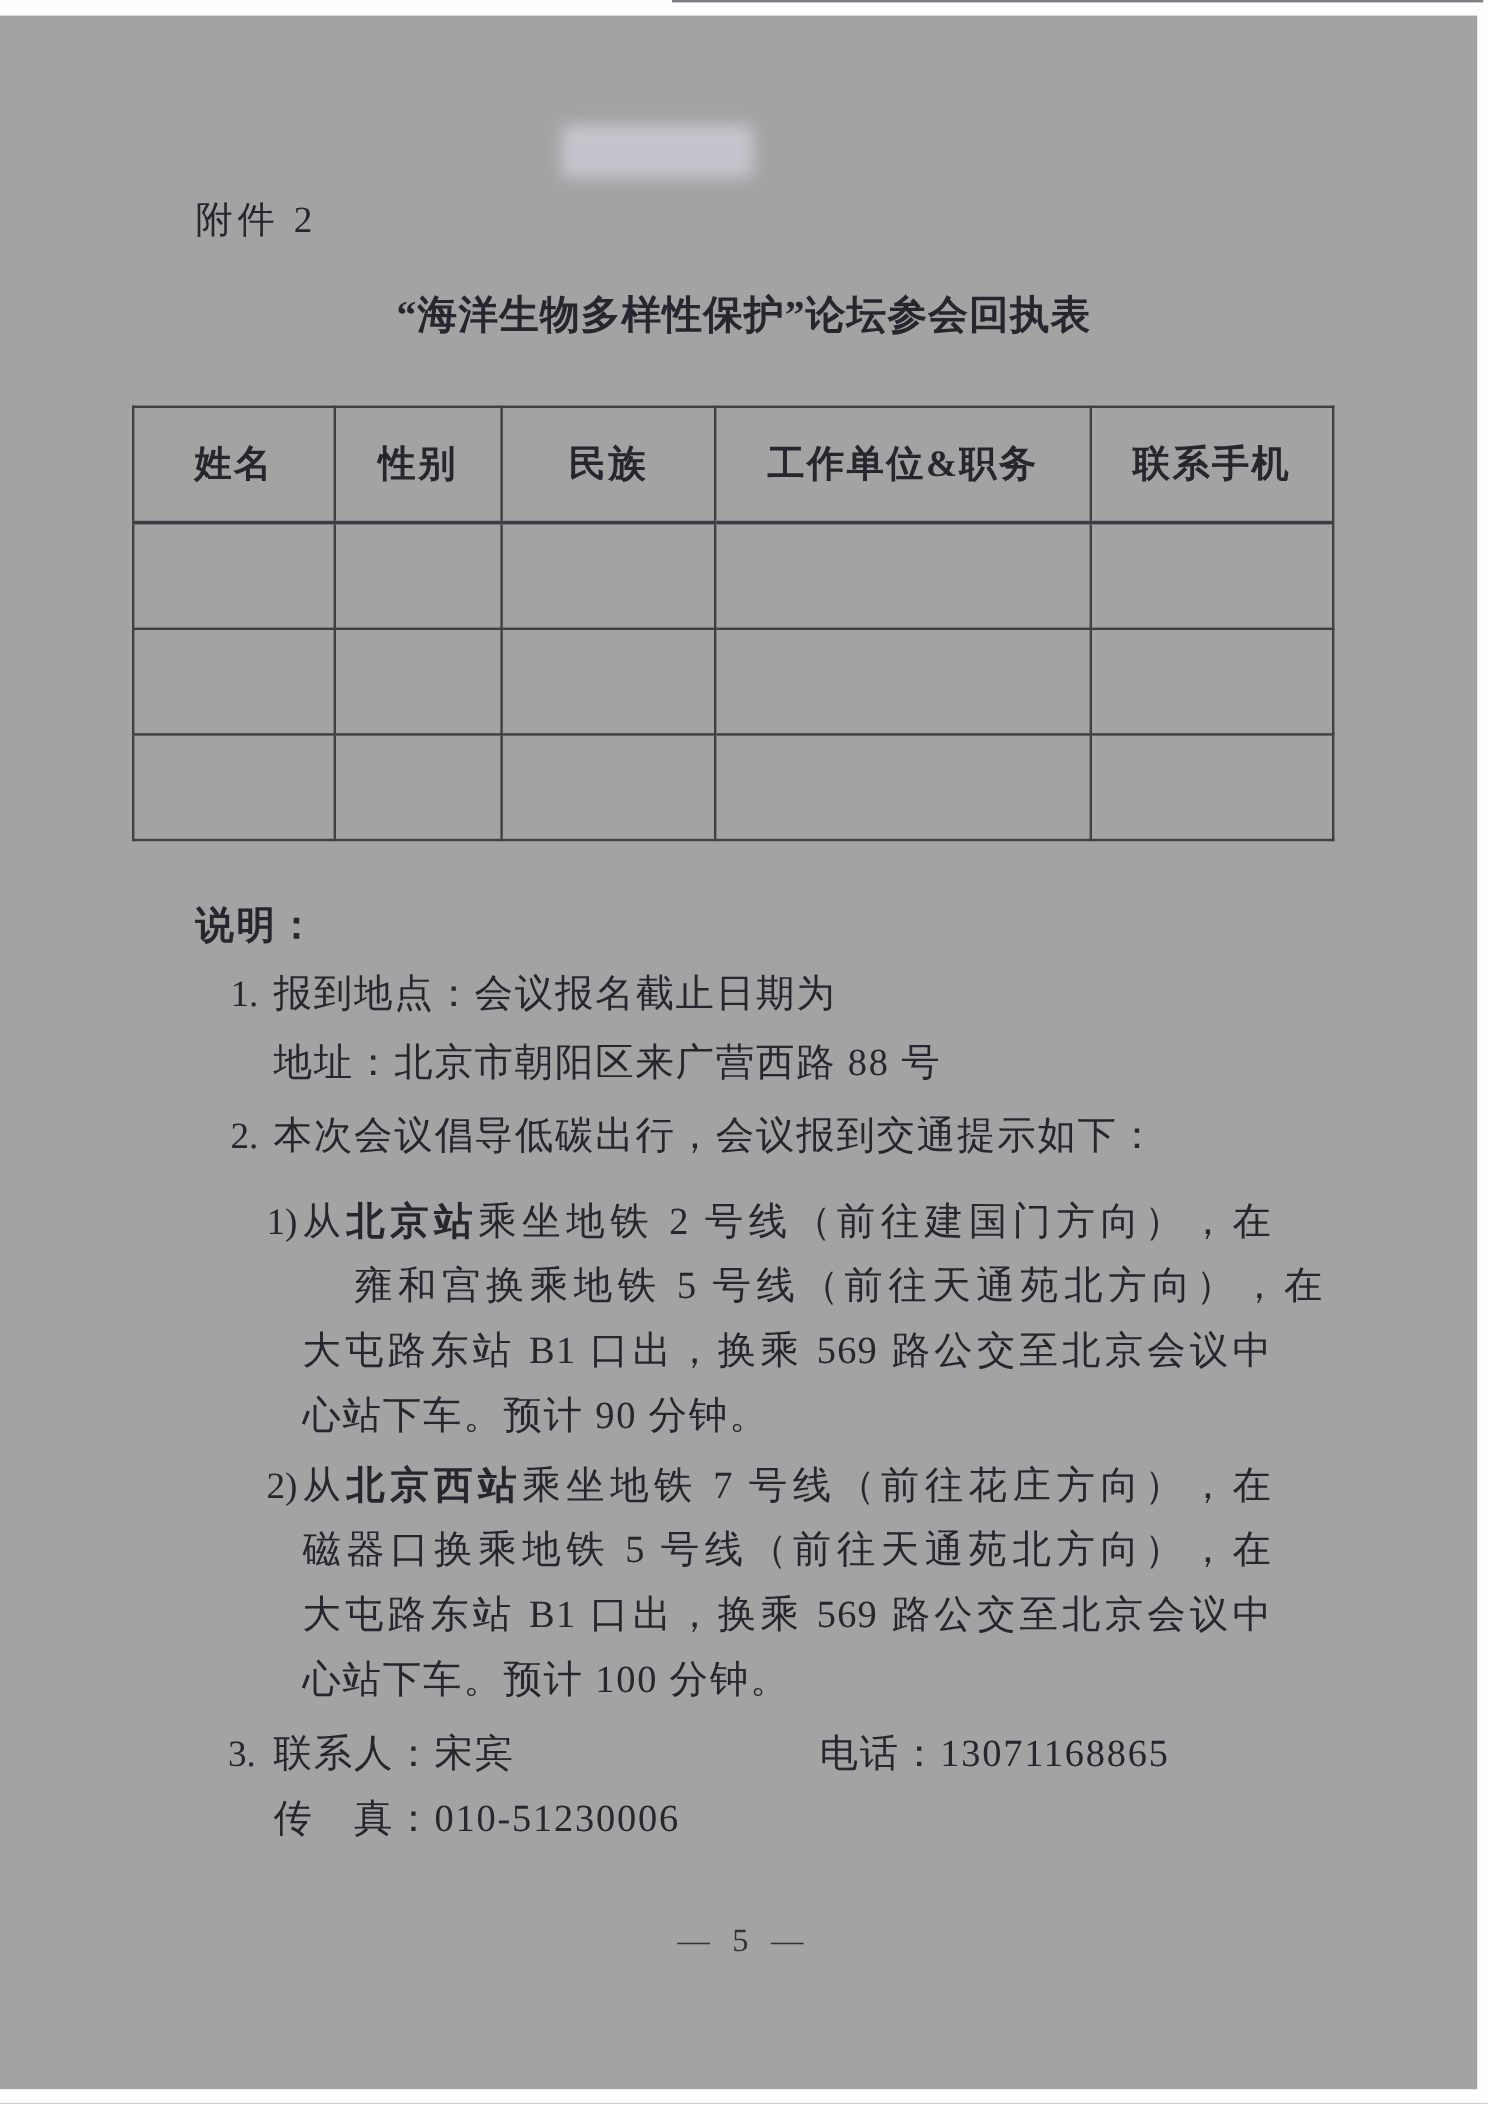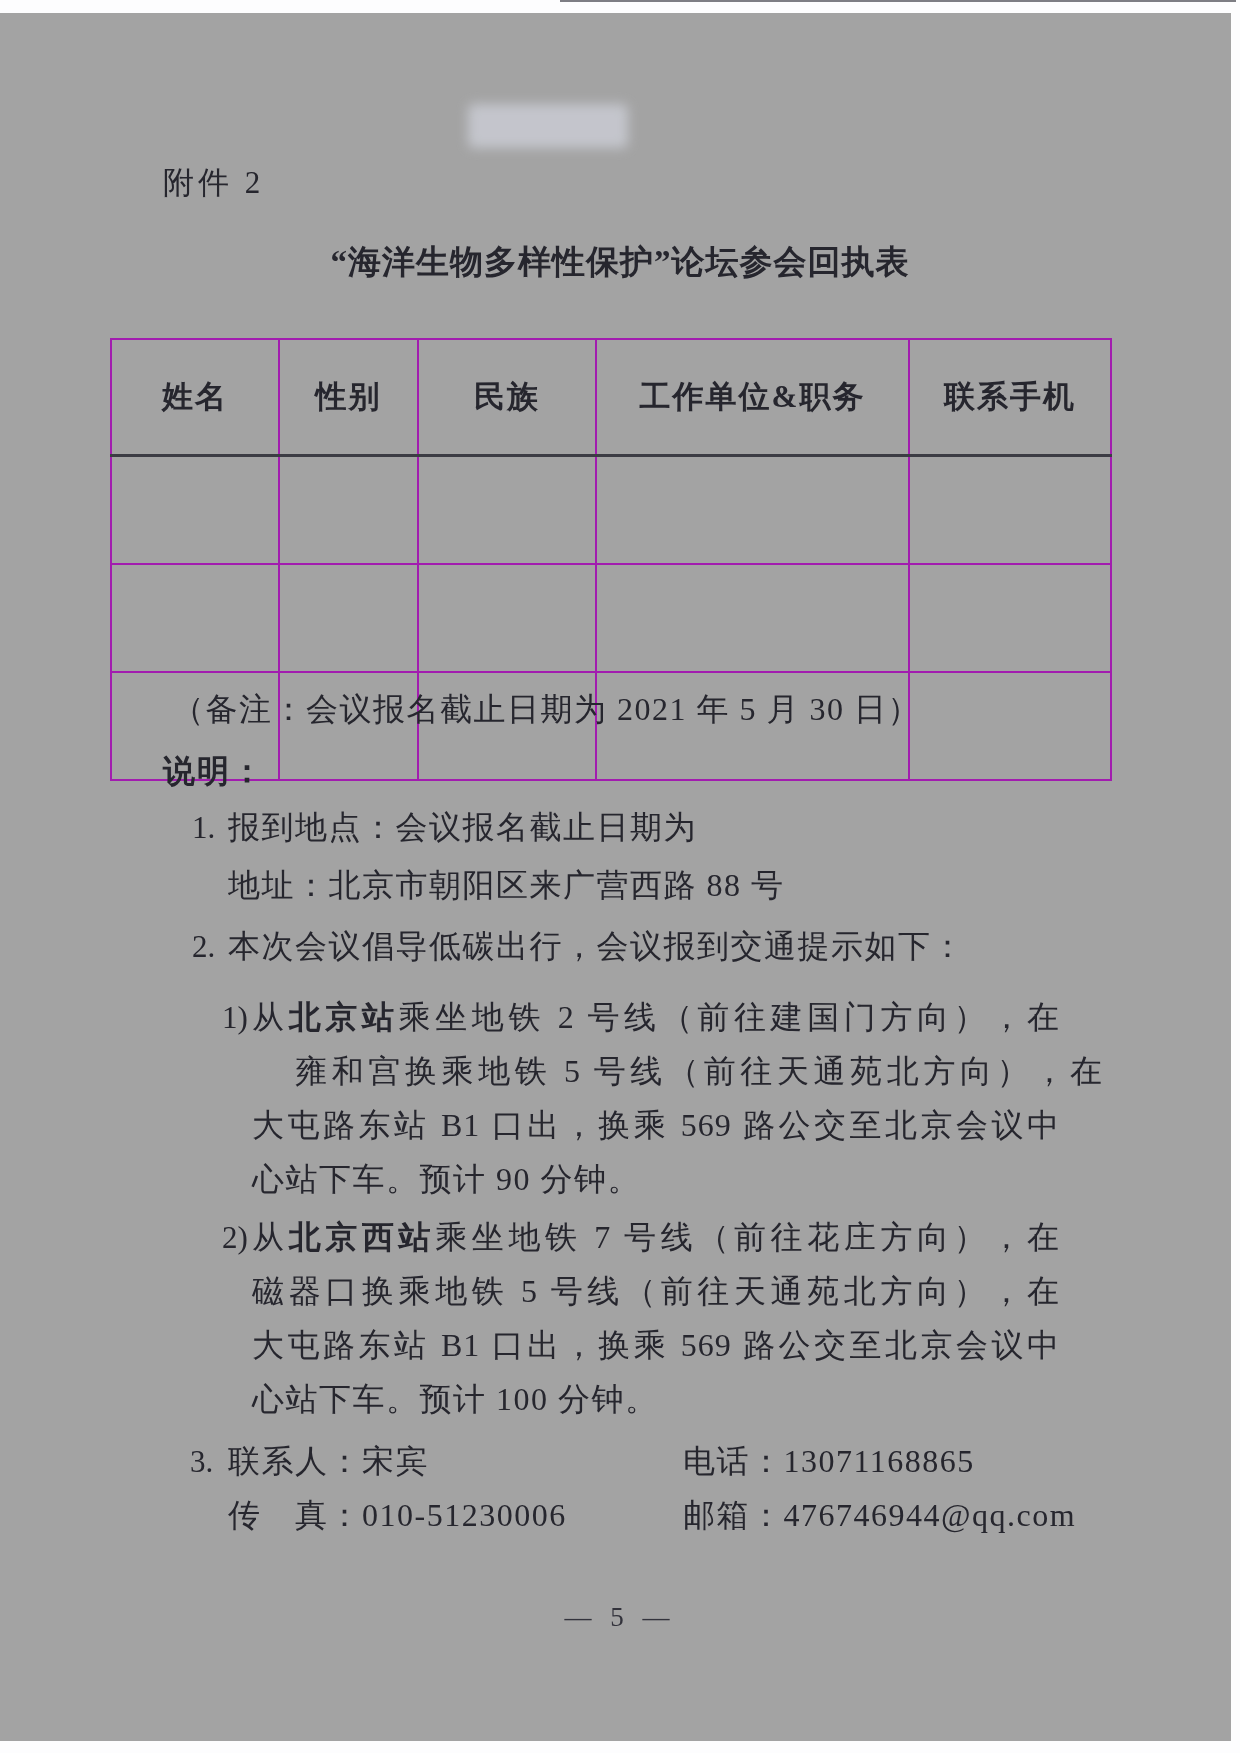--- a/index.html
+++ b/index.html
@@ -25,22 +25,22 @@
   .attach{left:163px;top:162px;font-size:31px;letter-spacing:4px;}
   .title{left:0;top:240px;width:1240px;text-align:center;
          font-size:33px;font-weight:700;letter-spacing:1px;}
 
   table.grid{
     position:absolute;left:110px;top:338px;
     width:1000px;height:330px;
     border-collapse:collapse;table-layout:fixed;
   }
   table.grid th,table.grid td{
-    border:2px solid #a21caf;
-    padding:14px;
+    border:2px solid #404040;
+    padding:4px;
   }
   table.grid th{
     font-size:31px;font-weight:600;letter-spacing:2px;
     text-align:center;vertical-align:middle;height:86px;
     color:#26262e;
   }
   table.grid thead th{border-bottom:3px solid #3c3c44;}
   table.grid td{height:78px;background:transparent;}
 
   .body-line{position:absolute;font-size:32px;letter-spacing:1.5px;white-space:nowrap;}
@@ -125,21 +125,20 @@
       <tr>
         <td></td>
         <td></td>
         <td></td>
         <td></td>
         <td></td>
       </tr>
     </tbody>
   </table>
 
-  <div class="body-line remark">（备注：会议报名截止日期为 2021 年 5 月 30 日）</div>
 
   <div class="body-line notes-heading">说明：</div>
 
   <div class="num n1">1.</div>
   <div class="body-line t1">报到地点：会议报名截止日期为</div>
   <div class="body-line t1b">地址：北京市朝阳区来广营西路 88 号</div>
 
   <div class="num n2">2.</div>
   <div class="body-line t2">本次会议倡导低碳出行，会议报到交通提示如下：</div>
 
@@ -152,17 +151,16 @@
   <div class="num rnum2">2)</div>
   <div class="jline r2l1"><span>从</span><span class="bold">北京西站</span><span>乘坐地铁 7 号线（前往花庄方向），在</span></div>
   <div class="jline r2l2">磁器口换乘地铁 5 号线（前往天通苑北方向），在</div>
   <div class="jline r2l3">大屯路东站 B1 口出，换乘 569 路公交至北京会议中</div>
   <div class="lastline r2l4">心站下车。预计 100 分钟。</div>
 
   <div class="num n3">3.</div>
   <div class="body-line t3a">联系人：宋宾</div>
   <div class="body-line t3phone">电话：13071168865</div>
   <div class="body-line t3fax">传　真：010-51230006</div>
-  <div class="body-line t3mail">邮箱：476746944@qq.com</div>
 
   <div class="abs pagenum">— 5 —</div>
 
 </div>
 
 </body></html>

